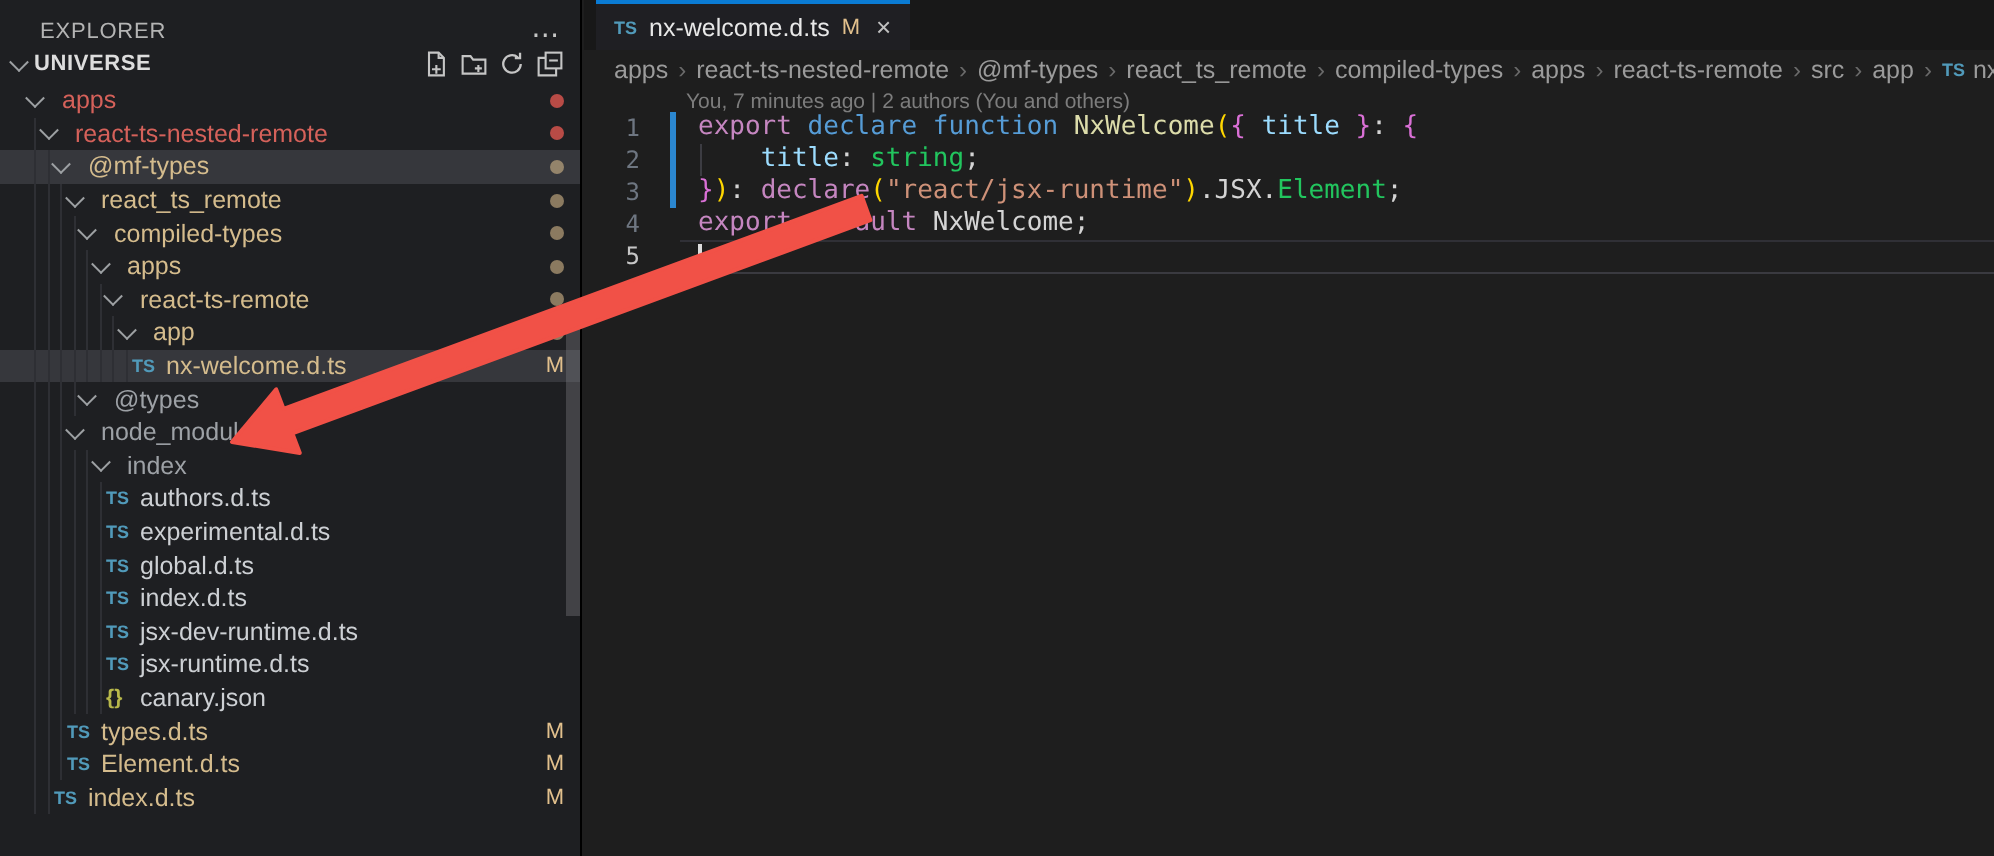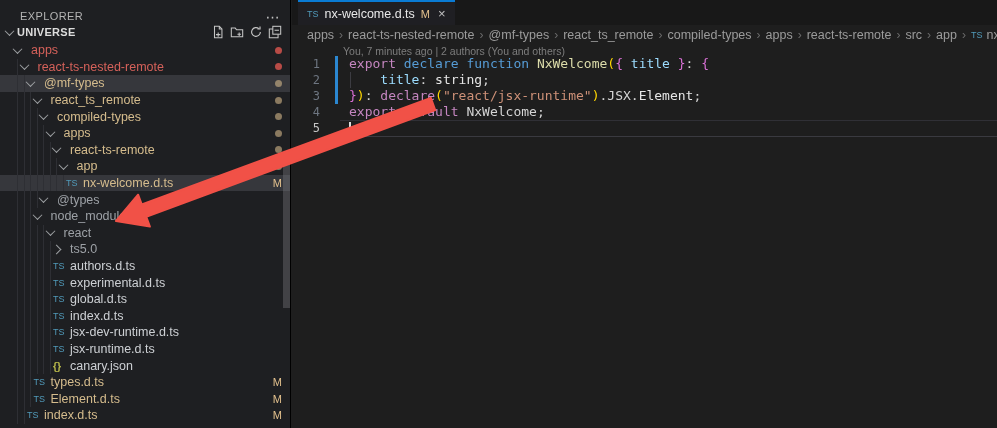--- a/index.html
+++ b/index.html
@@ -30,21 +30,21 @@
   .tree { position:absolute; left:0; top:42px; width:291px; }
   .row { position:relative; height:16.6px; display:flex; align-items:center;
     font-size:12.5px; white-space:nowrap; cursor:pointer; }
   .row.selected { background:#36373c; }
   .row .twist { width:15px; display:flex; justify-content:flex-start; align-items:center; flex:none; }
   .row .lbl { margin-left:2px; }
   .c-red  { color:#d5615a; }
   .c-tan  { color:#d5bc8d; }
   .c-dim  { color:#9da1a6; }
   .c-light{ color:#cdd0d4; }
-  .ico-ts { color:#519aba; font-size:9px; font-weight:normal; width:15px; flex:none; letter-spacing:0; }
+  .ico-ts { color:#519aba; font-size:9px; font-weight:bold; width:15px; flex:none; letter-spacing:0; }
   .ico-json { color:#b8b84a; font-size:10.5px; font-weight:bold; width:15px; flex:none; }
   .badge { position:absolute; right:9px; top:0; height:100%; display:flex; align-items:center; }
   .dot { width:7px; height:7px; border-radius:50%; }
   .dot.red { background:rgba(222,86,80,.8); }
   .dot.tan { background:rgba(212,184,138,.6); }
   .m-badge { font-size:11px; color:#e2c08d; }
   .guide { position:absolute; top:0; bottom:0; width:1px; background:#2e2f34; }
   .sb-scrollbar { position:absolute; left:283px; top:157px; width:7px; height:151px;
     background:rgba(121,121,126,.4); }
   
@@ -64,21 +64,21 @@
   .code-area { position:relative; height:383px; font-family:"DejaVu Sans Mono", monospace; }
   .blame { height:11px; margin:0 0 0 51px; font-size:10.5px; color:#7d7d7d;
     font-family:"Liberation Sans", sans-serif; }
   .code-line { position:relative; height:16px; display:flex; align-items:center; }
   .ln { width:40px; text-align:right; padding-right:12px; font-size:12px; color:#6e7681; flex:none; }
   .ln.active { color:#c6c6c6; }
   .gbar { position:absolute; left:43px; top:0; width:3px; height:16px; background:#2b87d0; }
   .code-text { position:absolute; left:57px; top:0; height:16px; line-height:16px;
     font-size:13px; white-space:pre; }
   .tk-kwp{color:#c586c0} .tk-kwb{color:#569cd6} .tk-fn{color:#dcdcaa}
-  .tk-var{color:#9cdcfe} .tk-type{color:#e5e5e5} .tk-str{color:#ce9178}
+  .tk-var{color:#9cdcfe} .tk-type{color:#22c55e} .tk-str{color:#ce9178}
   .tk-b1{color:#ffd700} .tk-b2{color:#da70d6} .tk-pl{color:#d4d4d4}
   .current-line { position:absolute; left:48px; right:0; top:75px; height:17px;
     border-top:1px solid #303036; border-bottom:1px solid #3a3a40; pointer-events:none; }
   .cursor { position:absolute; left:57px; top:77px; width:2px; height:13px; background:#dcdcdc; }
   .indent-guide { position:absolute; left:58px; top:27px; width:1px; height:16px; background:#3c3c42; }
   
   .arrow-overlay { position:absolute; left:0; top:0; width:997px; height:428px;
     pointer-events:none; z-index:50; }
 </style>
 </head>
@@ -254,33 +254,21 @@
         </div>
         <div class="row c-dim" style="padding-left: 46.5px;">
           <span class="guide" style="left: 17px;"></span>
           <span class="guide" style="left: 23.5px;"></span>
           <span class="guide" style="left: 30px;"></span>
           <span class="guide" style="left: 36.5px;"></span>
           <span class="guide" style="left: 43px;"></span>
           <span class="twist">
             <span class="chev down"></span>
           </span>
-          <span class="lbl">react</span>
-        </div>
-        <div class="row c-dim" style="padding-left: 53px;">
-          <span class="guide" style="left: 17px;"></span>
-          <span class="guide" style="left: 23.5px;"></span>
-          <span class="guide" style="left: 30px;"></span>
-          <span class="guide" style="left: 36.5px;"></span>
-          <span class="guide" style="left: 43px;"></span>
-          <span class="guide" style="left: 49.5px;"></span>
-          <span class="twist">
-            <span class="chev right"></span>
-          </span>
-          <span class="lbl">ts5.0</span>
+          <span class="lbl">index</span>
         </div>
         <div class="row c-light" style="padding-left: 53px;">
           <span class="guide" style="left: 17px;"></span>
           <span class="guide" style="left: 23.5px;"></span>
           <span class="guide" style="left: 30px;"></span>
           <span class="guide" style="left: 36.5px;"></span>
           <span class="guide" style="left: 43px;"></span>
           <span class="guide" style="left: 49.5px;"></span>
           <span class="ico-ts">TS</span>
           <span class="lbl">authors.d.ts</span>

